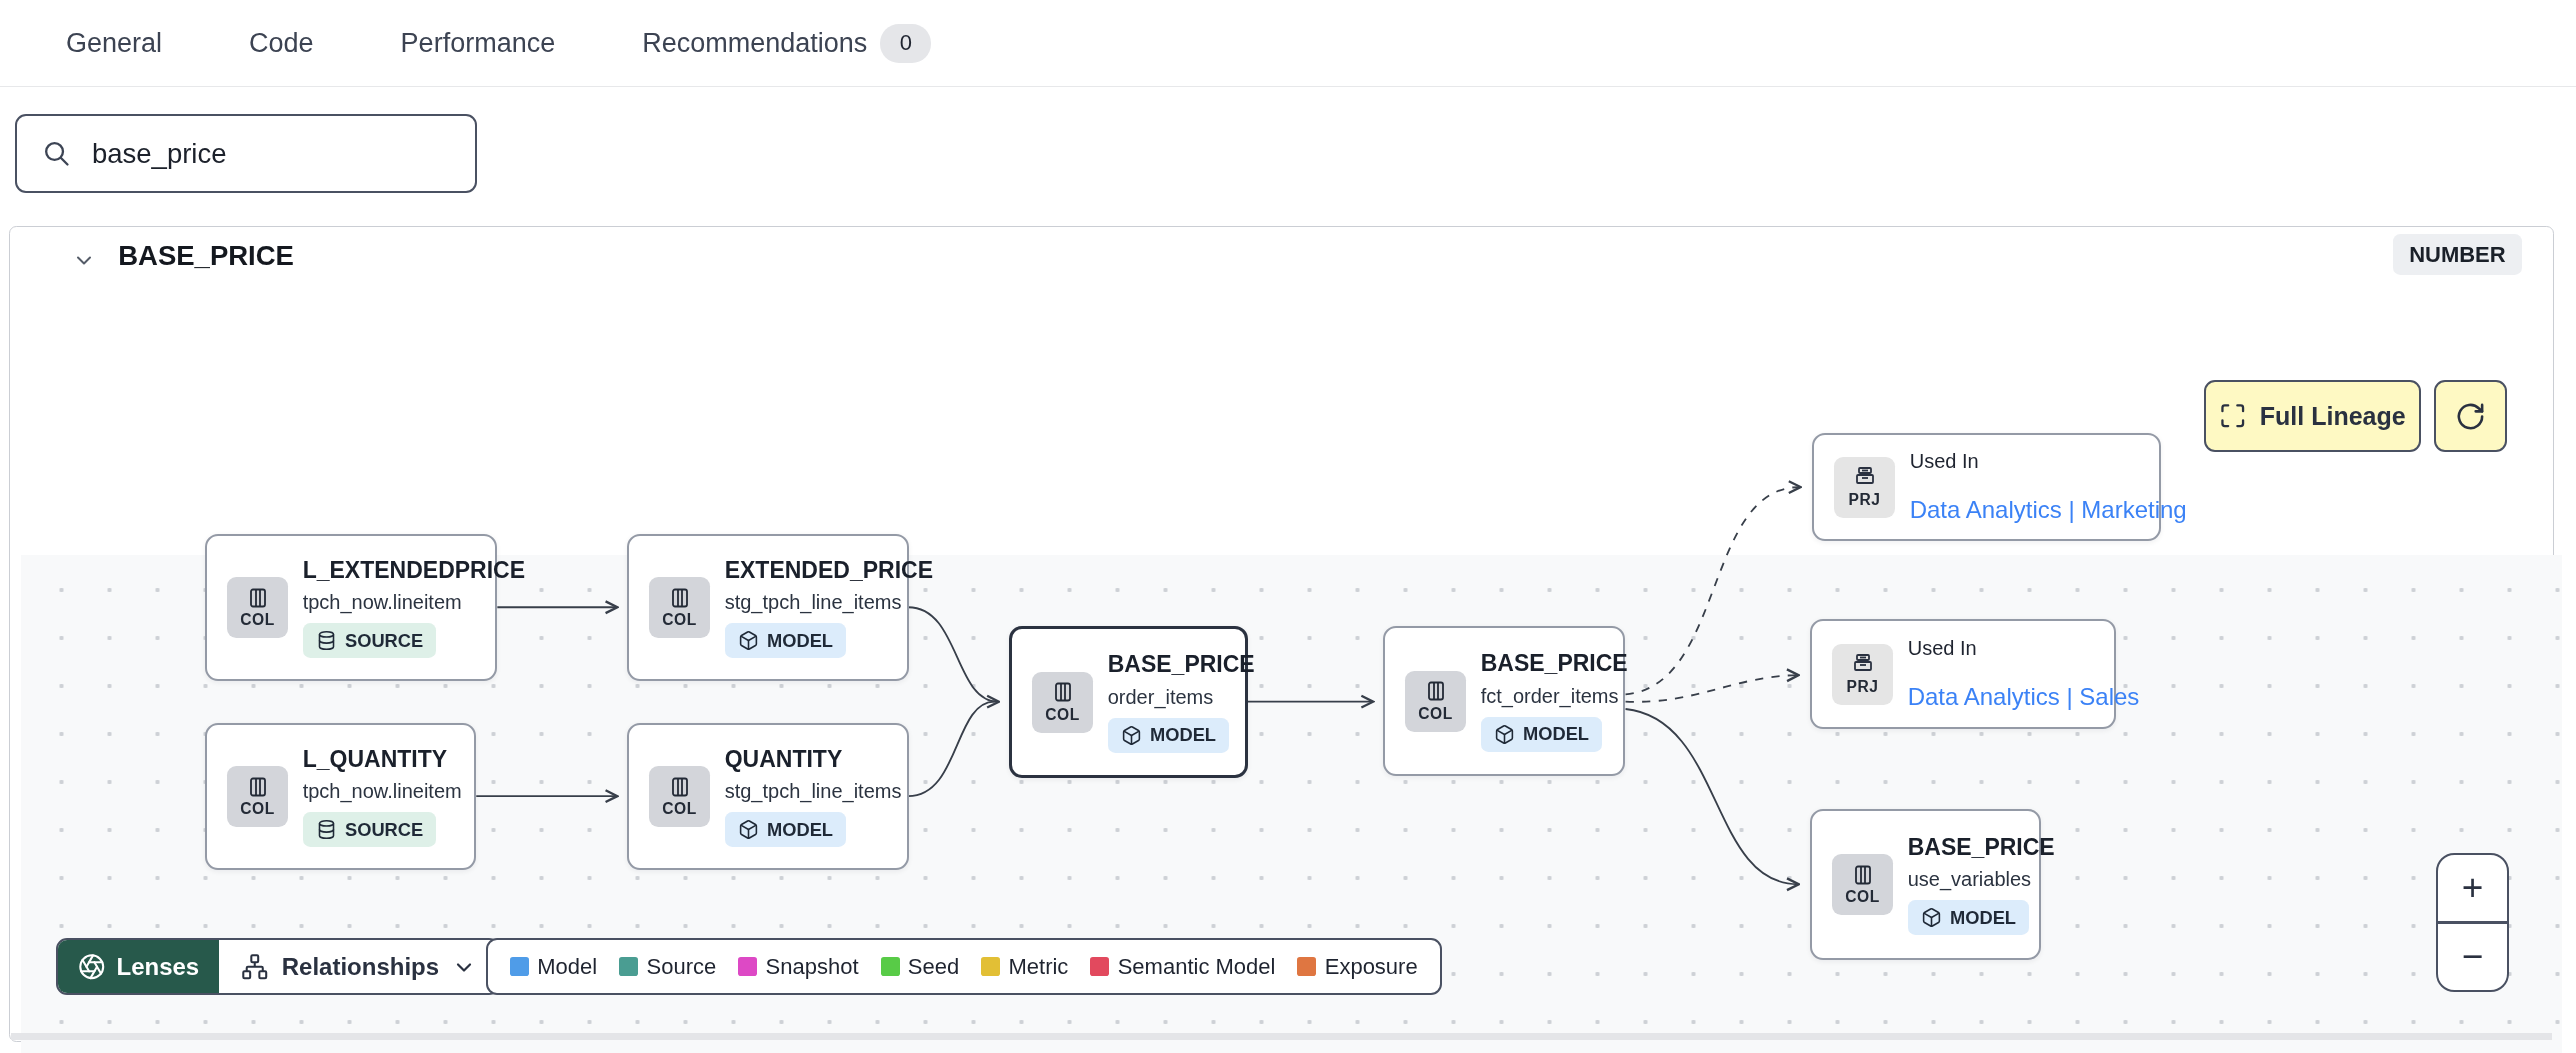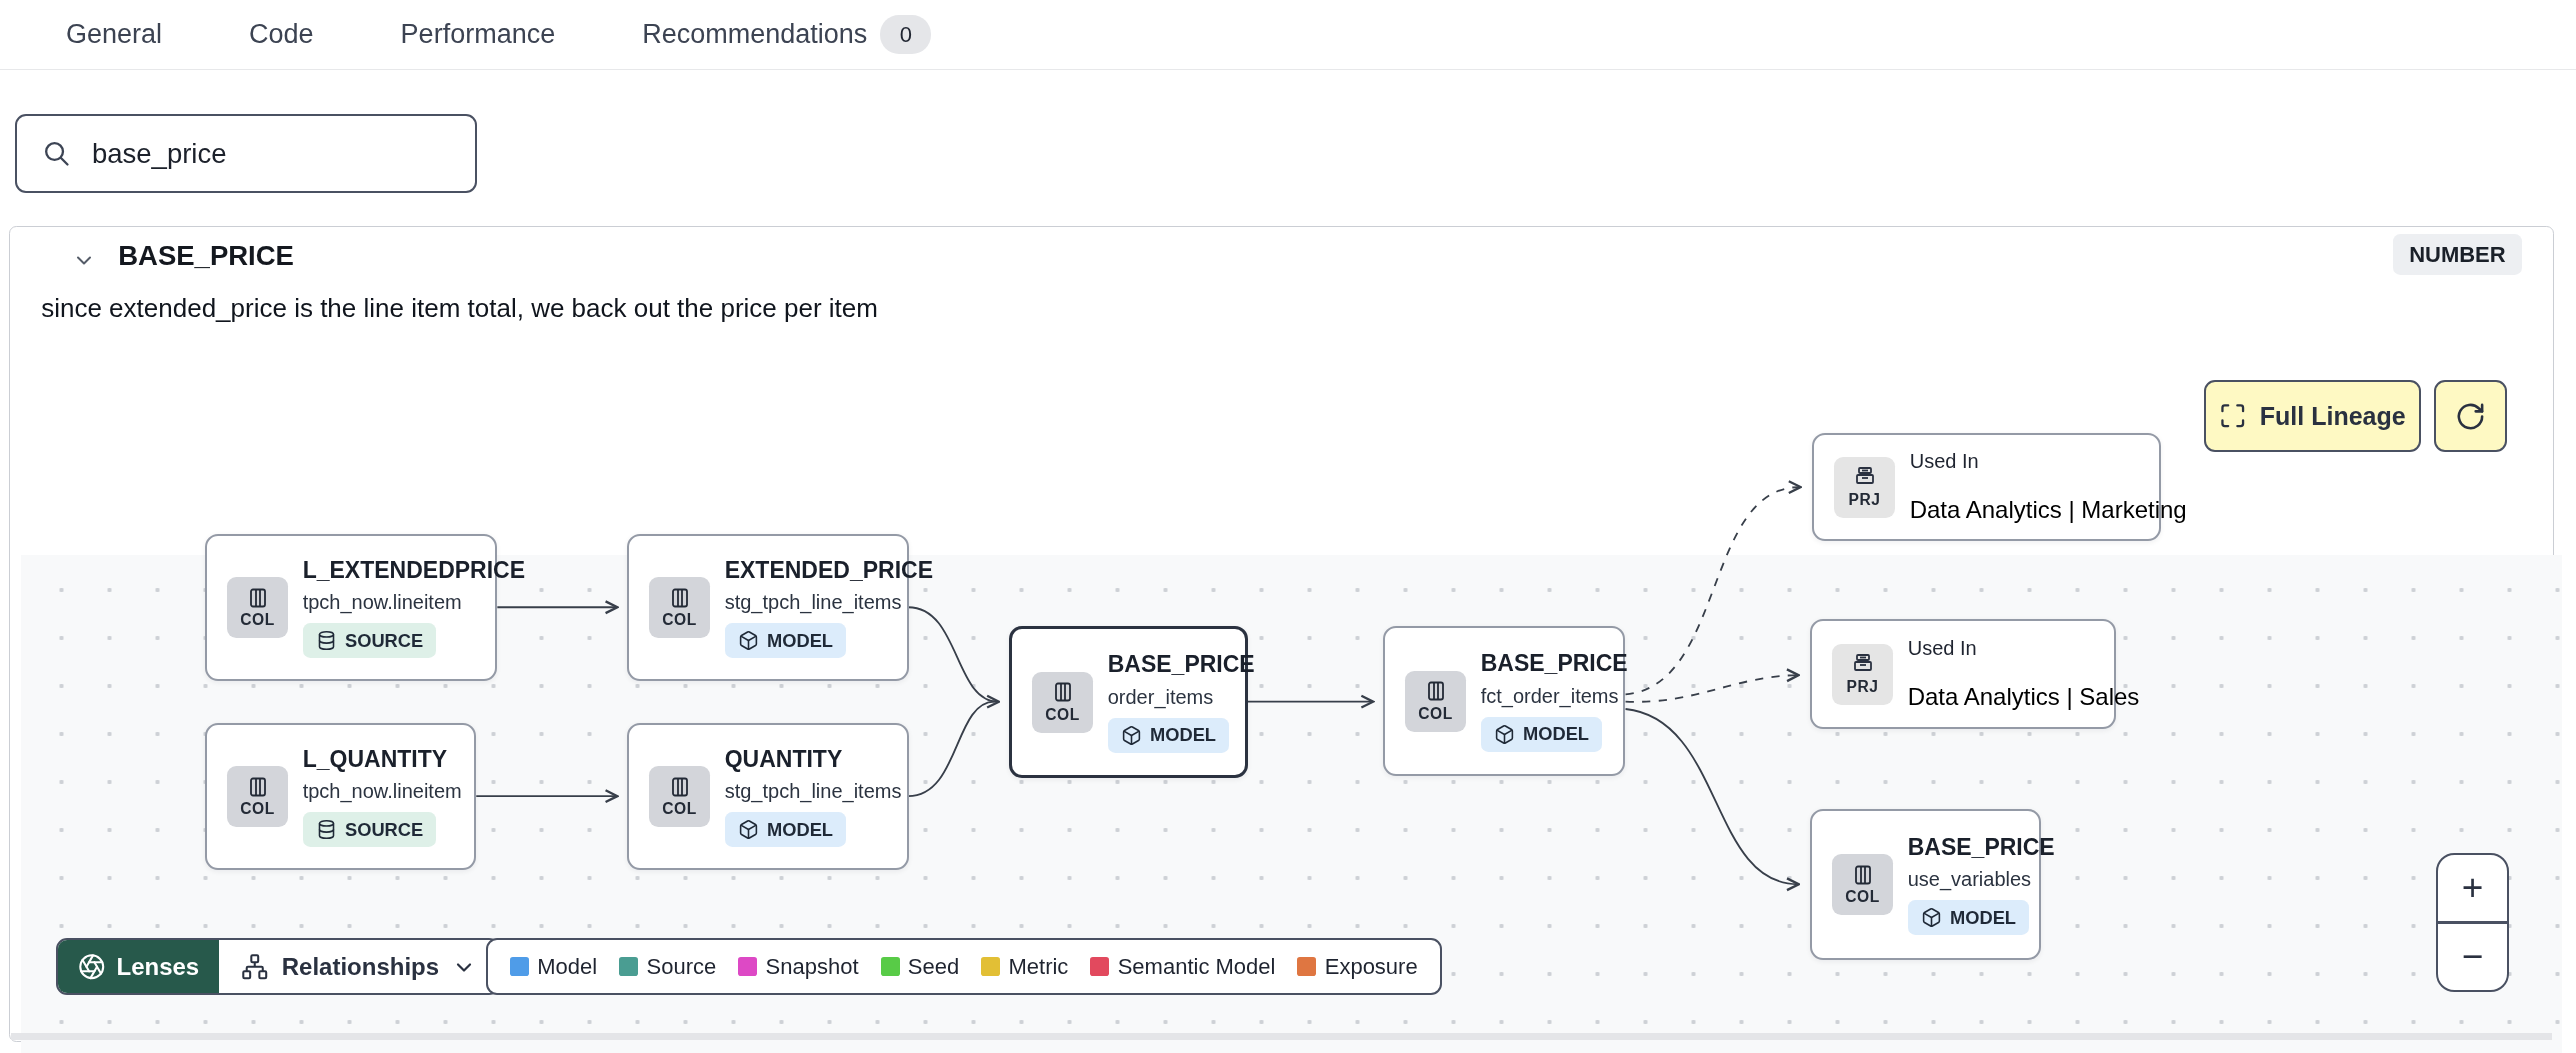--- a/index.html
+++ b/index.html
@@ -2,21 +2,21 @@
 <html style="font-size:14.7px"><head>
 <meta charset="utf-8">
 <style>
   html,body{margin:0;padding:0;background:#ffffff;}
   #page{
     position:relative;width:2576px;height:1053px;overflow:hidden;
     font-family:"Liberation Sans", sans-serif;color:#1c212b;background:#ffffff;
   }
   
   .tabbar{
-    position:absolute;left:0;top:0;width:2576px;height:70px;
+    position:absolute;left:0;top:0;width:2576px;height:87px;
     display:flex;align-items:center;gap:87px;padding-left:66px;box-sizing:border-box;
     border-bottom:1.8px solid #e7e8ea;background:#fff;
   }
   .tab{position:relative;display:flex;align-items:center;gap:13px;height:79px;
     font-size:27px;color:#3c4352;cursor:pointer;white-space:nowrap;}
   .tab.active{color:#17565f;font-weight:700;}
   .tab.active::after{content:"";position:absolute;left:-13px;right:-13px;bottom:-1.8px;height:6.4px;background:#1d5f66;border-radius:1.8px;}
   .tab-new{font-size:20px;font-weight:700;color:#ff6847;letter-spacing:0.5px;}
   .tab-count{min-width:40px;height:39px;border-radius:19px;background:#e5e6e9;color:#1f2430;
     display:flex;align-items:center;justify-content:center;font-size:22px;padding:0 5.5px;}
@@ -76,21 +76,21 @@
   .node-body{display:flex;flex-direction:column;align-items:flex-start;gap:7.3px;min-width:0;}
   .node-title{font-size:23px;font-weight:600;color:#1a202b;white-space:nowrap;}
   .node-sub{font-size:20px;color:#2b3340;white-space:nowrap;}
   .type-badge{
     display:inline-flex;align-items:center;gap:8.3px;padding:6.4px 13px;border-radius:7.3px;
     font-size:18.3px;font-weight:700;color:#1f2937;margin-top:1.8px;
   }
   .type-badge.model{background:#dcecfb;}
   .type-badge.source{background:#def0e8;}
   .usedin-label{font-size:20px;color:#1f2430;}
-  .usedin-title{font-size:24px;font-weight:500;color:#000000;white-space:nowrap;margin-top:16px;text-align:center;}
+  .usedin-title{font-size:24px;font-weight:500;color:#3b82f6;white-space:nowrap;margin-top:16px;text-align:center;}
   
   .btn{
     position:absolute;z-index:4;background:#fef9c3;border:2.3px solid #4a5162;border-radius:11px;
     display:flex;align-items:center;justify-content:center;gap:13px;cursor:pointer;
     color:#2a3140;font-size:25px;font-weight:600;box-sizing:border-box;
   }
   .full-lineage{left:2204px;top:380px;width:217px;height:72px;}
   .refresh{left:2434px;top:380px;width:73px;height:72px;}
   .zoomctl{
     position:absolute;left:2436px;top:853px;width:73px;height:139px;z-index:4;box-sizing:border-box;
@@ -145,21 +145,20 @@
 
   <div class="panel">
     <div class="panel-header">
       <div class="collapse">
         <svg width="24" height="24" viewBox="0 0 24 24" fill="none" stroke="#555c68" stroke-width="2" stroke-linecap="round" stroke-linejoin="round">
             <polyline points="6,9.5 12,15.5 18,9.5"></polyline>
           </svg>
       </div>
       <div class="col-name">BASE_PRICE</div>
       <div class="type-pill">NUMBER</div>
-      <div class="col-desc">since extended_price is the line item total, we back out the price per item</div>
     </div>
 
     <div class="canvas"></div>
   </div>
   <div class="hscroll"></div>
 
   <svg class="edges" viewBox="0 0 2808 1148">
     <defs>
       <marker id="arr" viewBox="0 0 10 10" refX="8.5" refY="5" markerWidth="8" markerHeight="8" orient="auto-start-reverse">
         <path d="M1,1 L9,5 L1,9" fill="none" stroke="#383f4a" stroke-width="1.6"></path>

